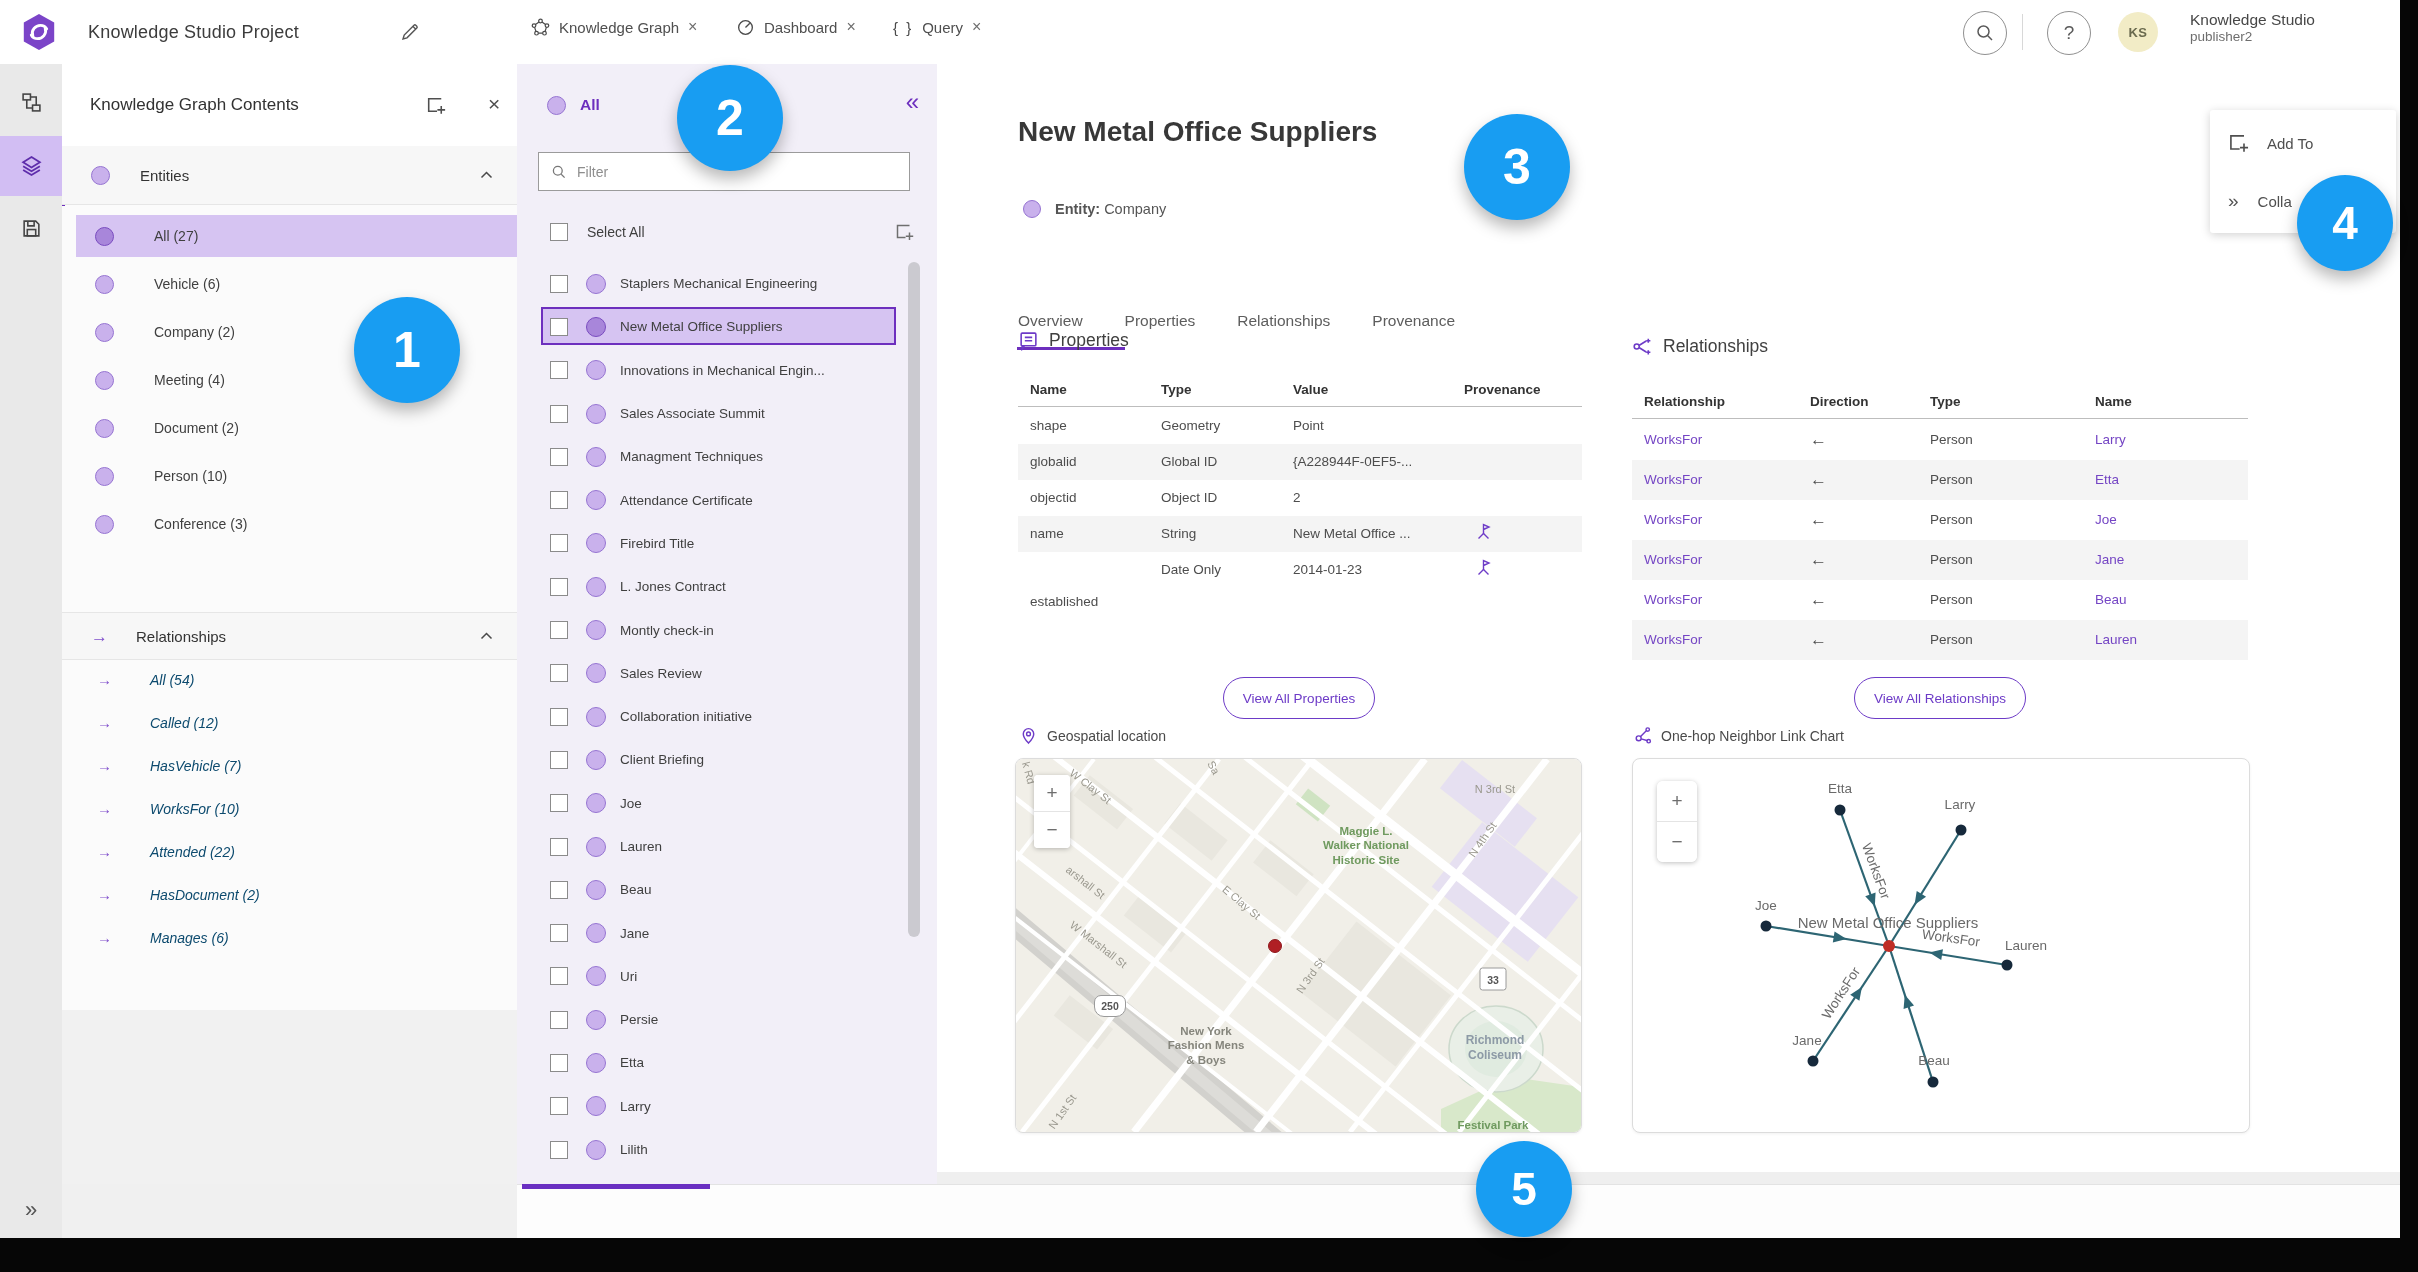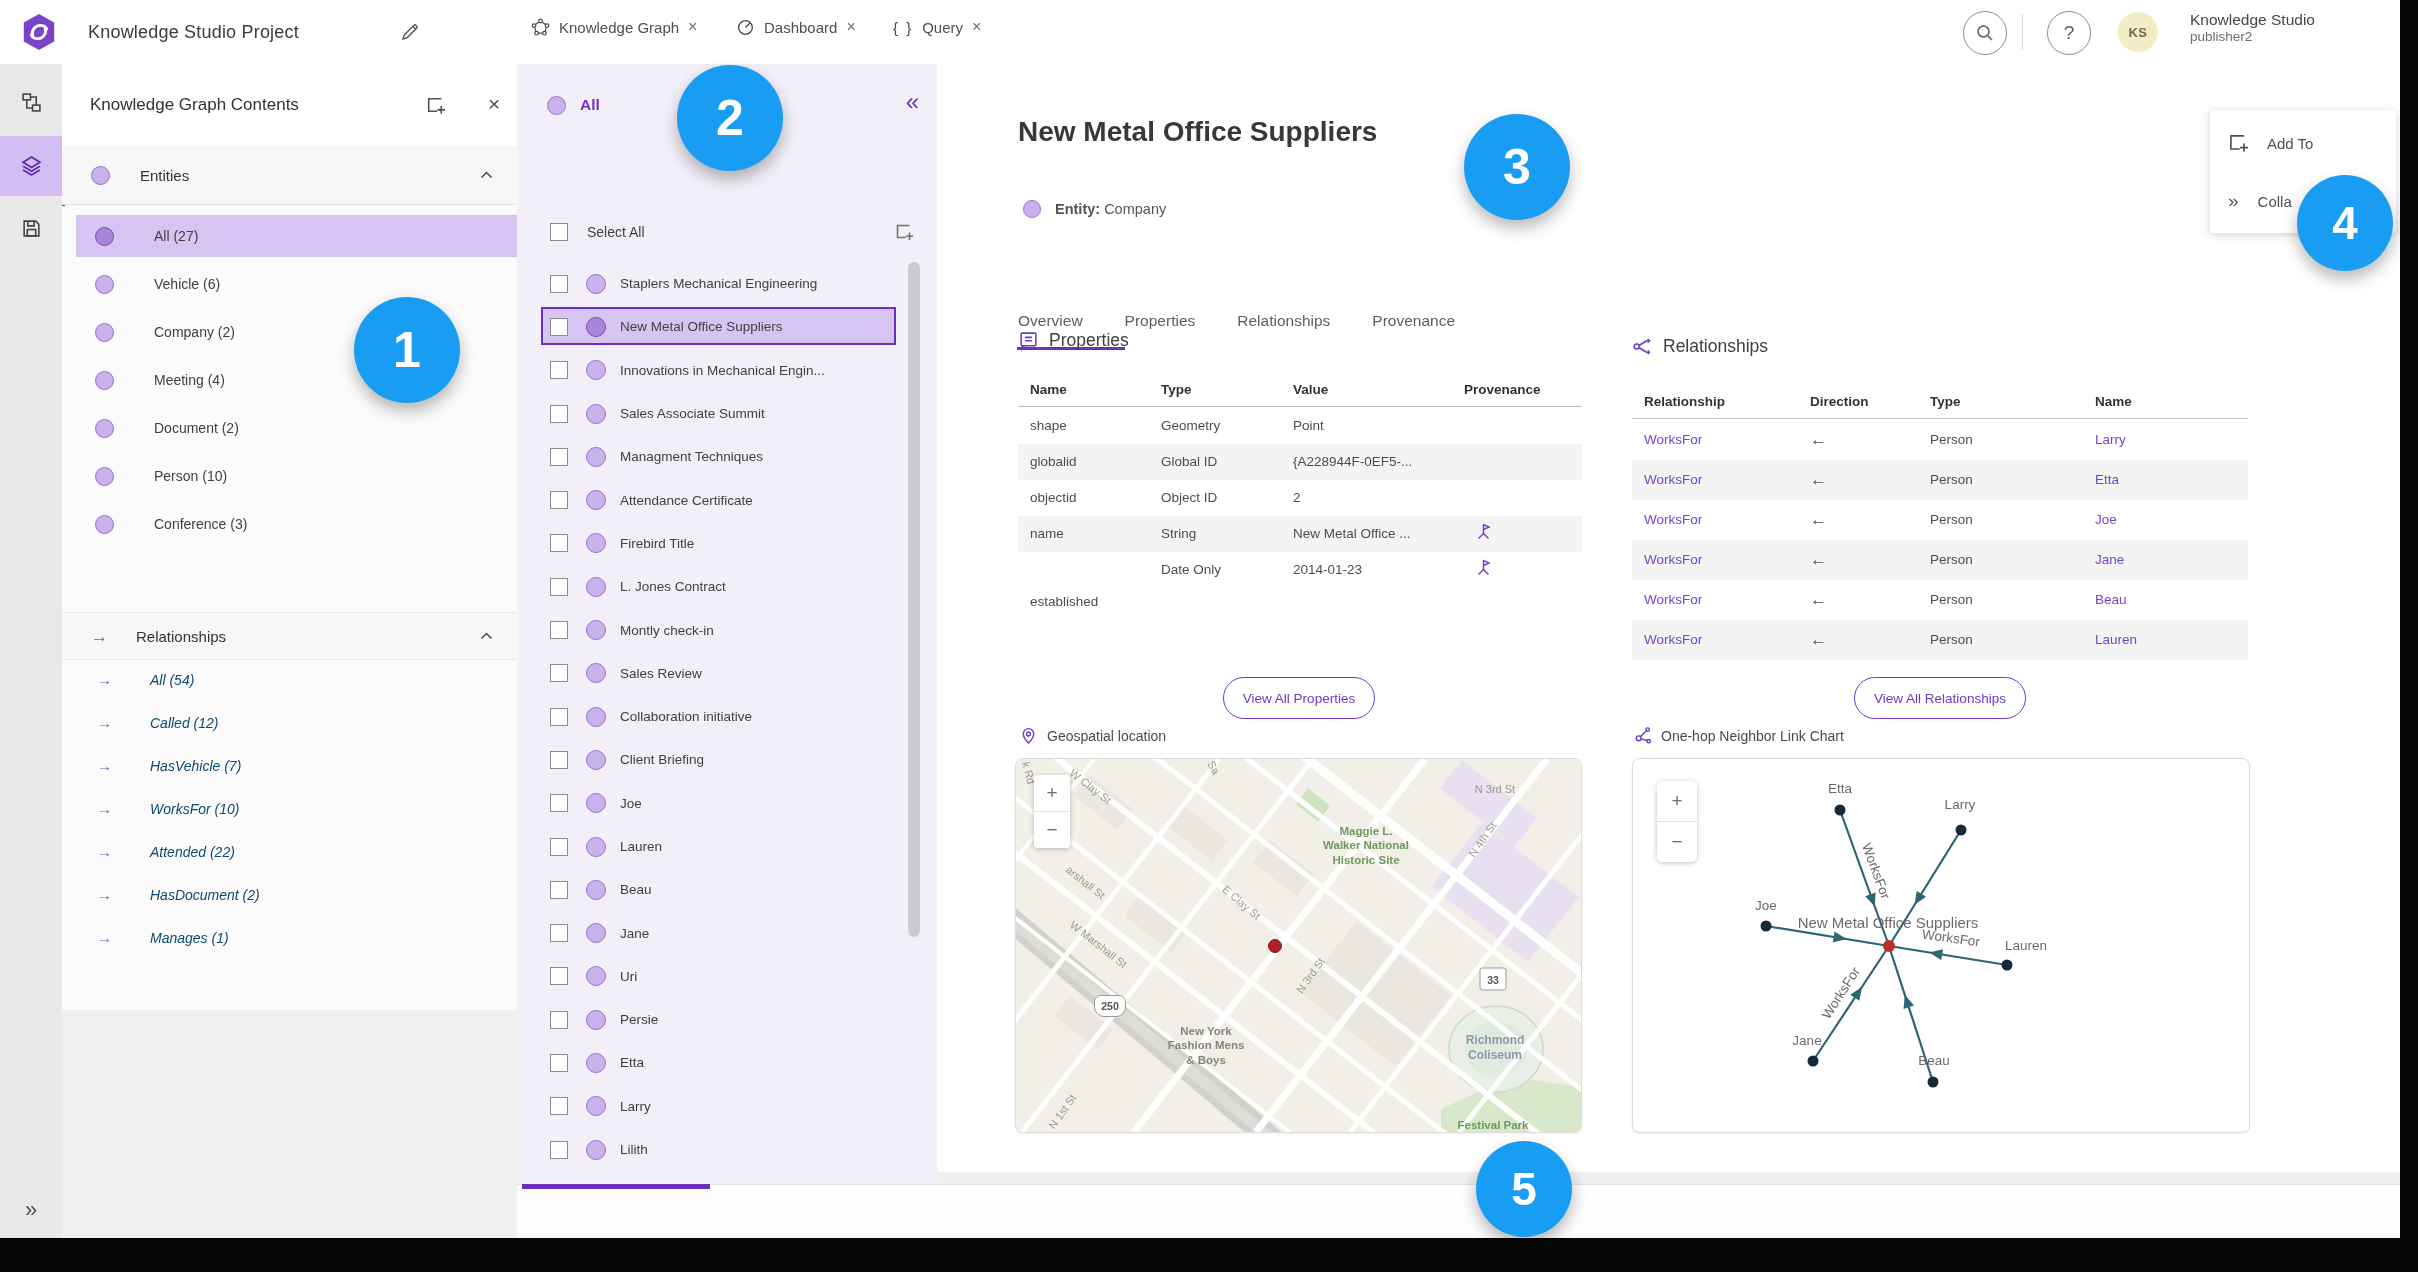--- a/index.html
+++ b/index.html
@@ -265,33 +265,42 @@
         <div class="lp-rrow">
             <div class="rarrow" style="margin-left:35px;font-size:15px;">→</div>
             <div class="lbl" style="margin-left:38px;">Attended (22)</div>
           </div>
         <div class="lp-rrow">
             <div class="rarrow" style="margin-left:35px;font-size:15px;">→</div>
             <div class="lbl" style="margin-left:38px;text-align:right;">HasDocument (2)</div>
           </div>
         <div class="lp-rrow">
             <div class="rarrow" style="margin-left:35px;font-size:15px;">→</div>
-            <div class="lbl" style="margin-left:38px;">Manages (1)</div>
+            <div class="lbl" style="margin-left:38px;">Manages (6)</div>
           </div>
       </div>
     </div>
   </div>
 
   <div id="midpanel">
     <div class="mp-all">
       <div class="ecirc" style="margin-left:30px;"></div>
       <div class="lbl">All</div>
     </div>
     <div class="collapse-ic">«</div>
 
+    <div class="filter">
+      <span style="margin:0 8px 0 12px;">
+        <svg width="16" height="16" viewBox="0 0 20 20">
+            <circle cx="8.5" cy="8.5" r="5.5" fill="none" stroke="#777" stroke-width="1.6"></circle>
+            <path d="M12.8 12.8 L17 17" stroke="#777" stroke-width="1.6"></path>
+          </svg>
+      </span>
+      <input value="" placeholder="Filter" style="">
+    </div>
 
     <div class="mp-selall">
       <div class="cb" style="margin-left:33px;"></div>
       <div style="margin-left:19px;font-size:14px;color:#3f3f3f;">Select All</div>
       <div style="margin-left:auto;margin-right:22px;">
         <svg width="22" height="22" viewBox="0 0 22 22">
             <g stroke="#6f6f6f" fill="none" stroke-width="1.5">
               <path d="M16.5 4.5 H4.5 V16.5 H12.5"></path>
               <path d="M16.5 11.5 V19 M12.8 15.2 H20.2"></path>
             </g>

